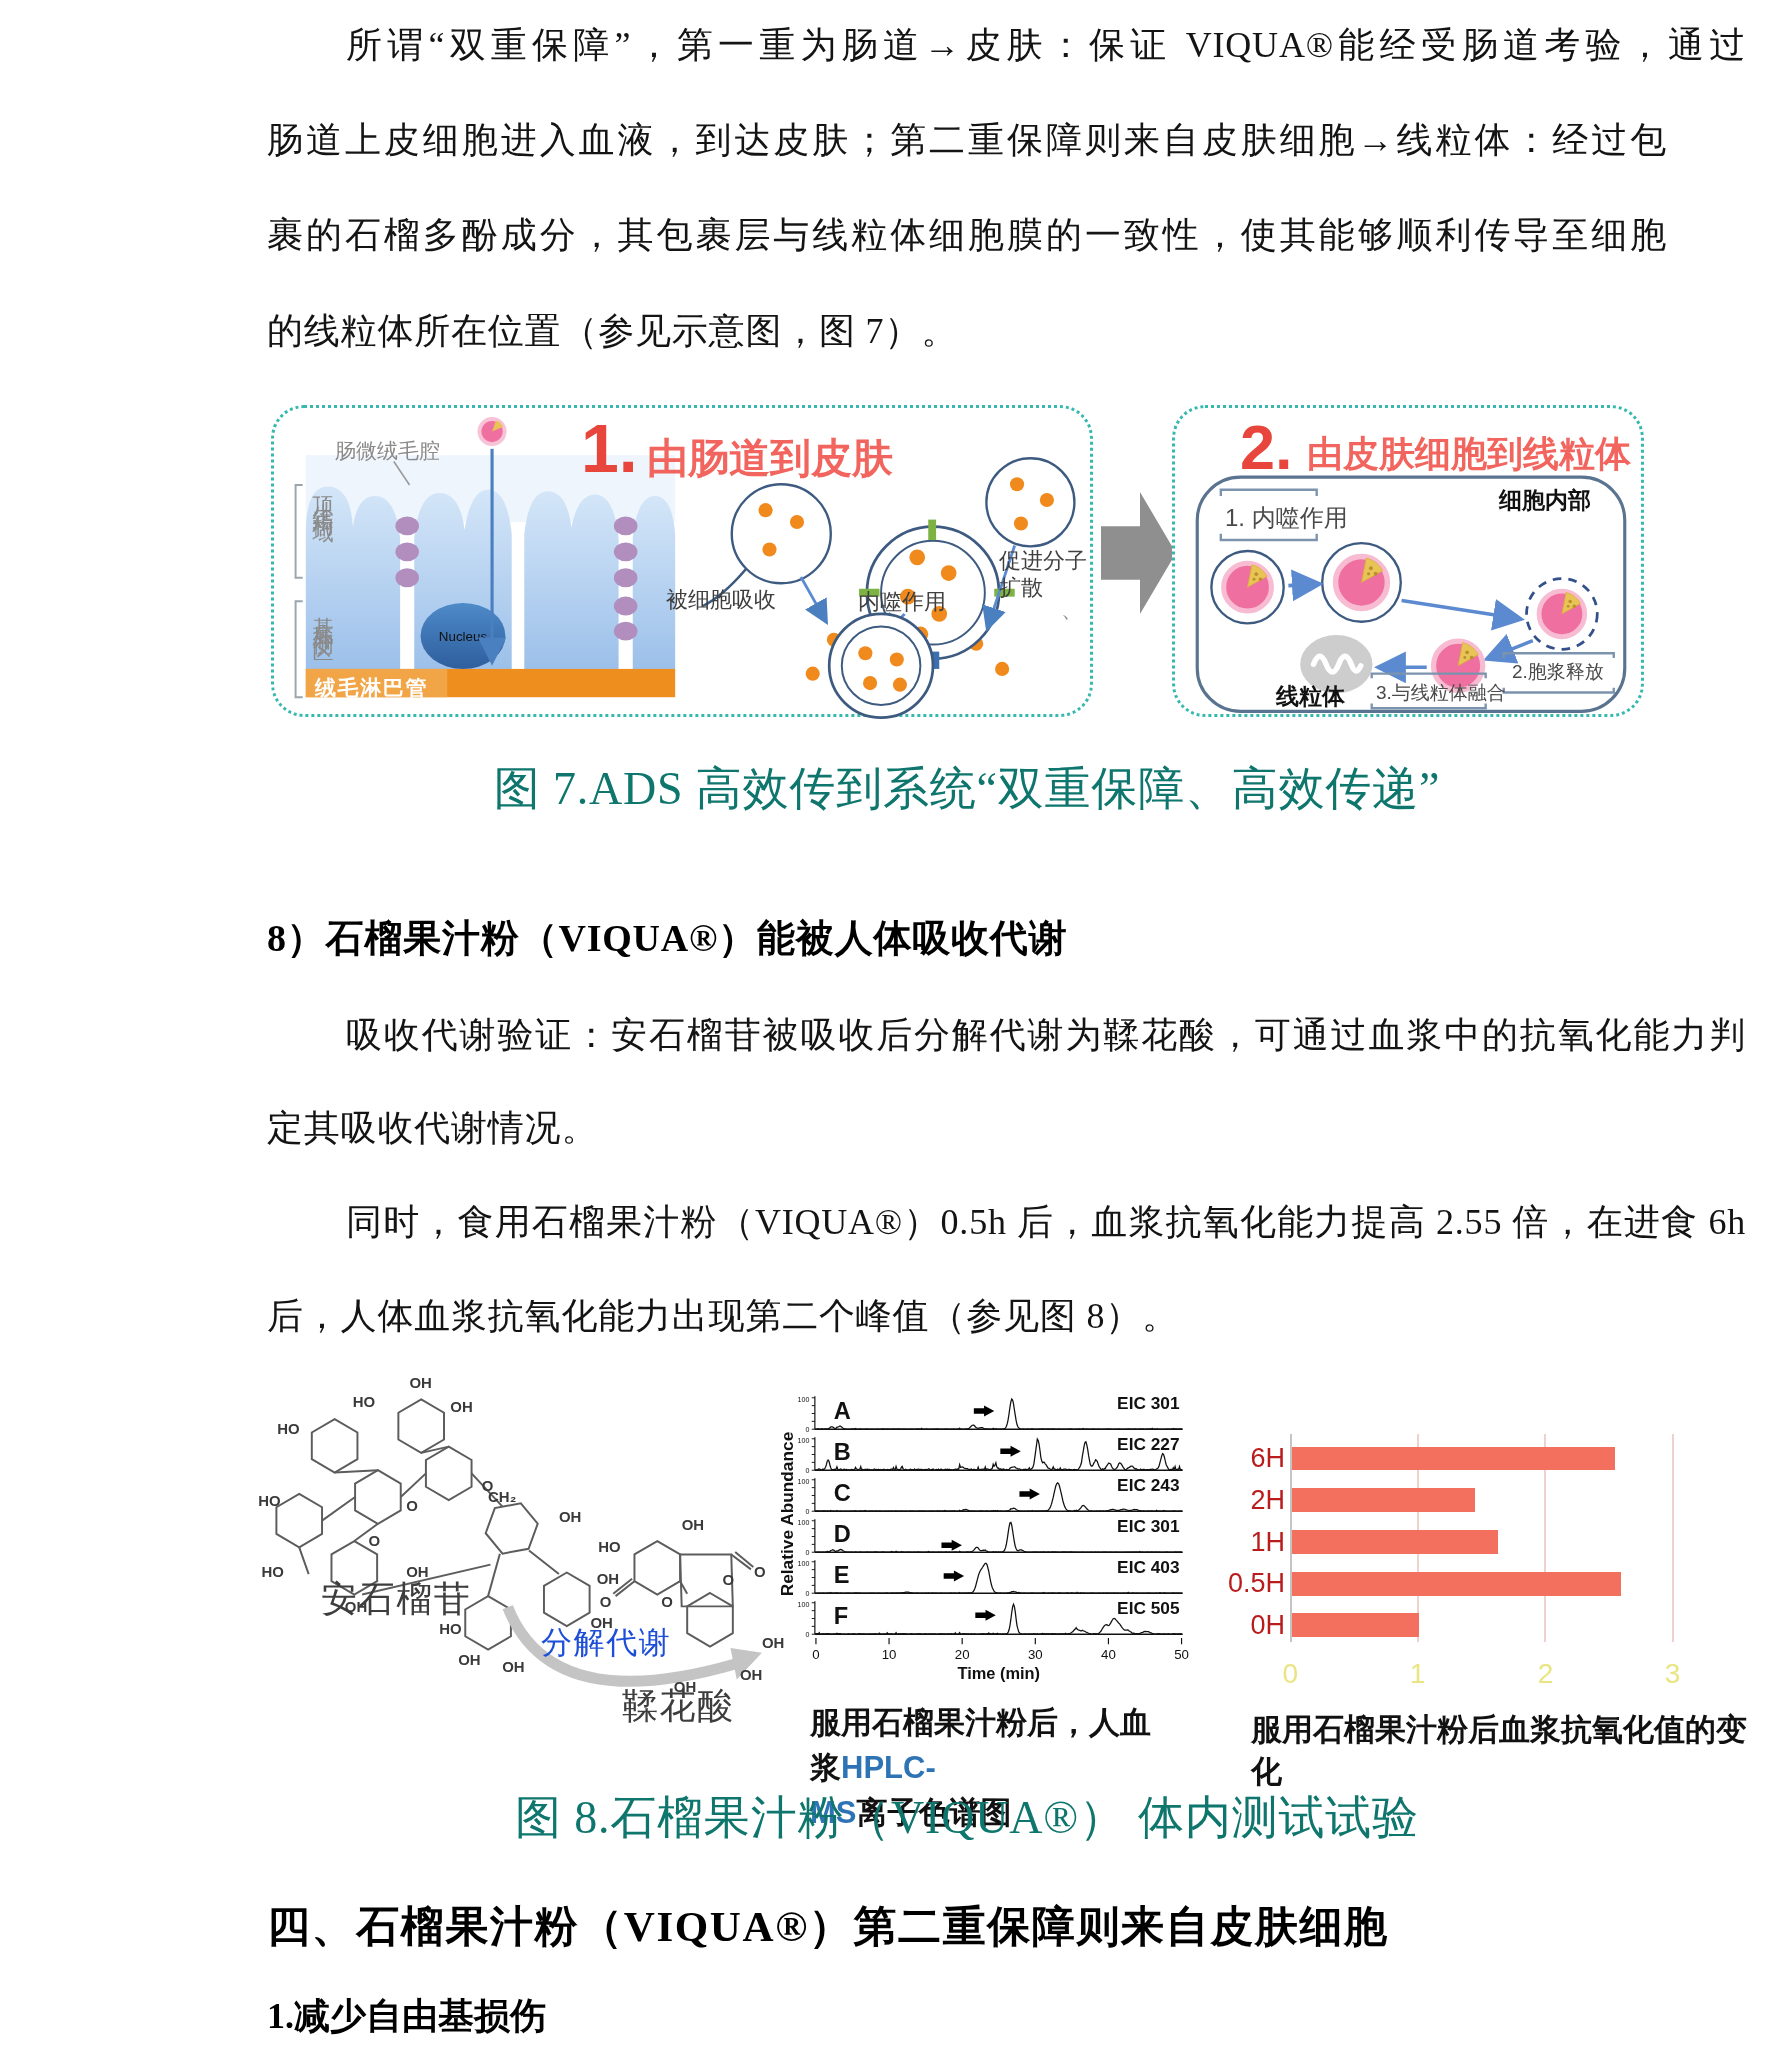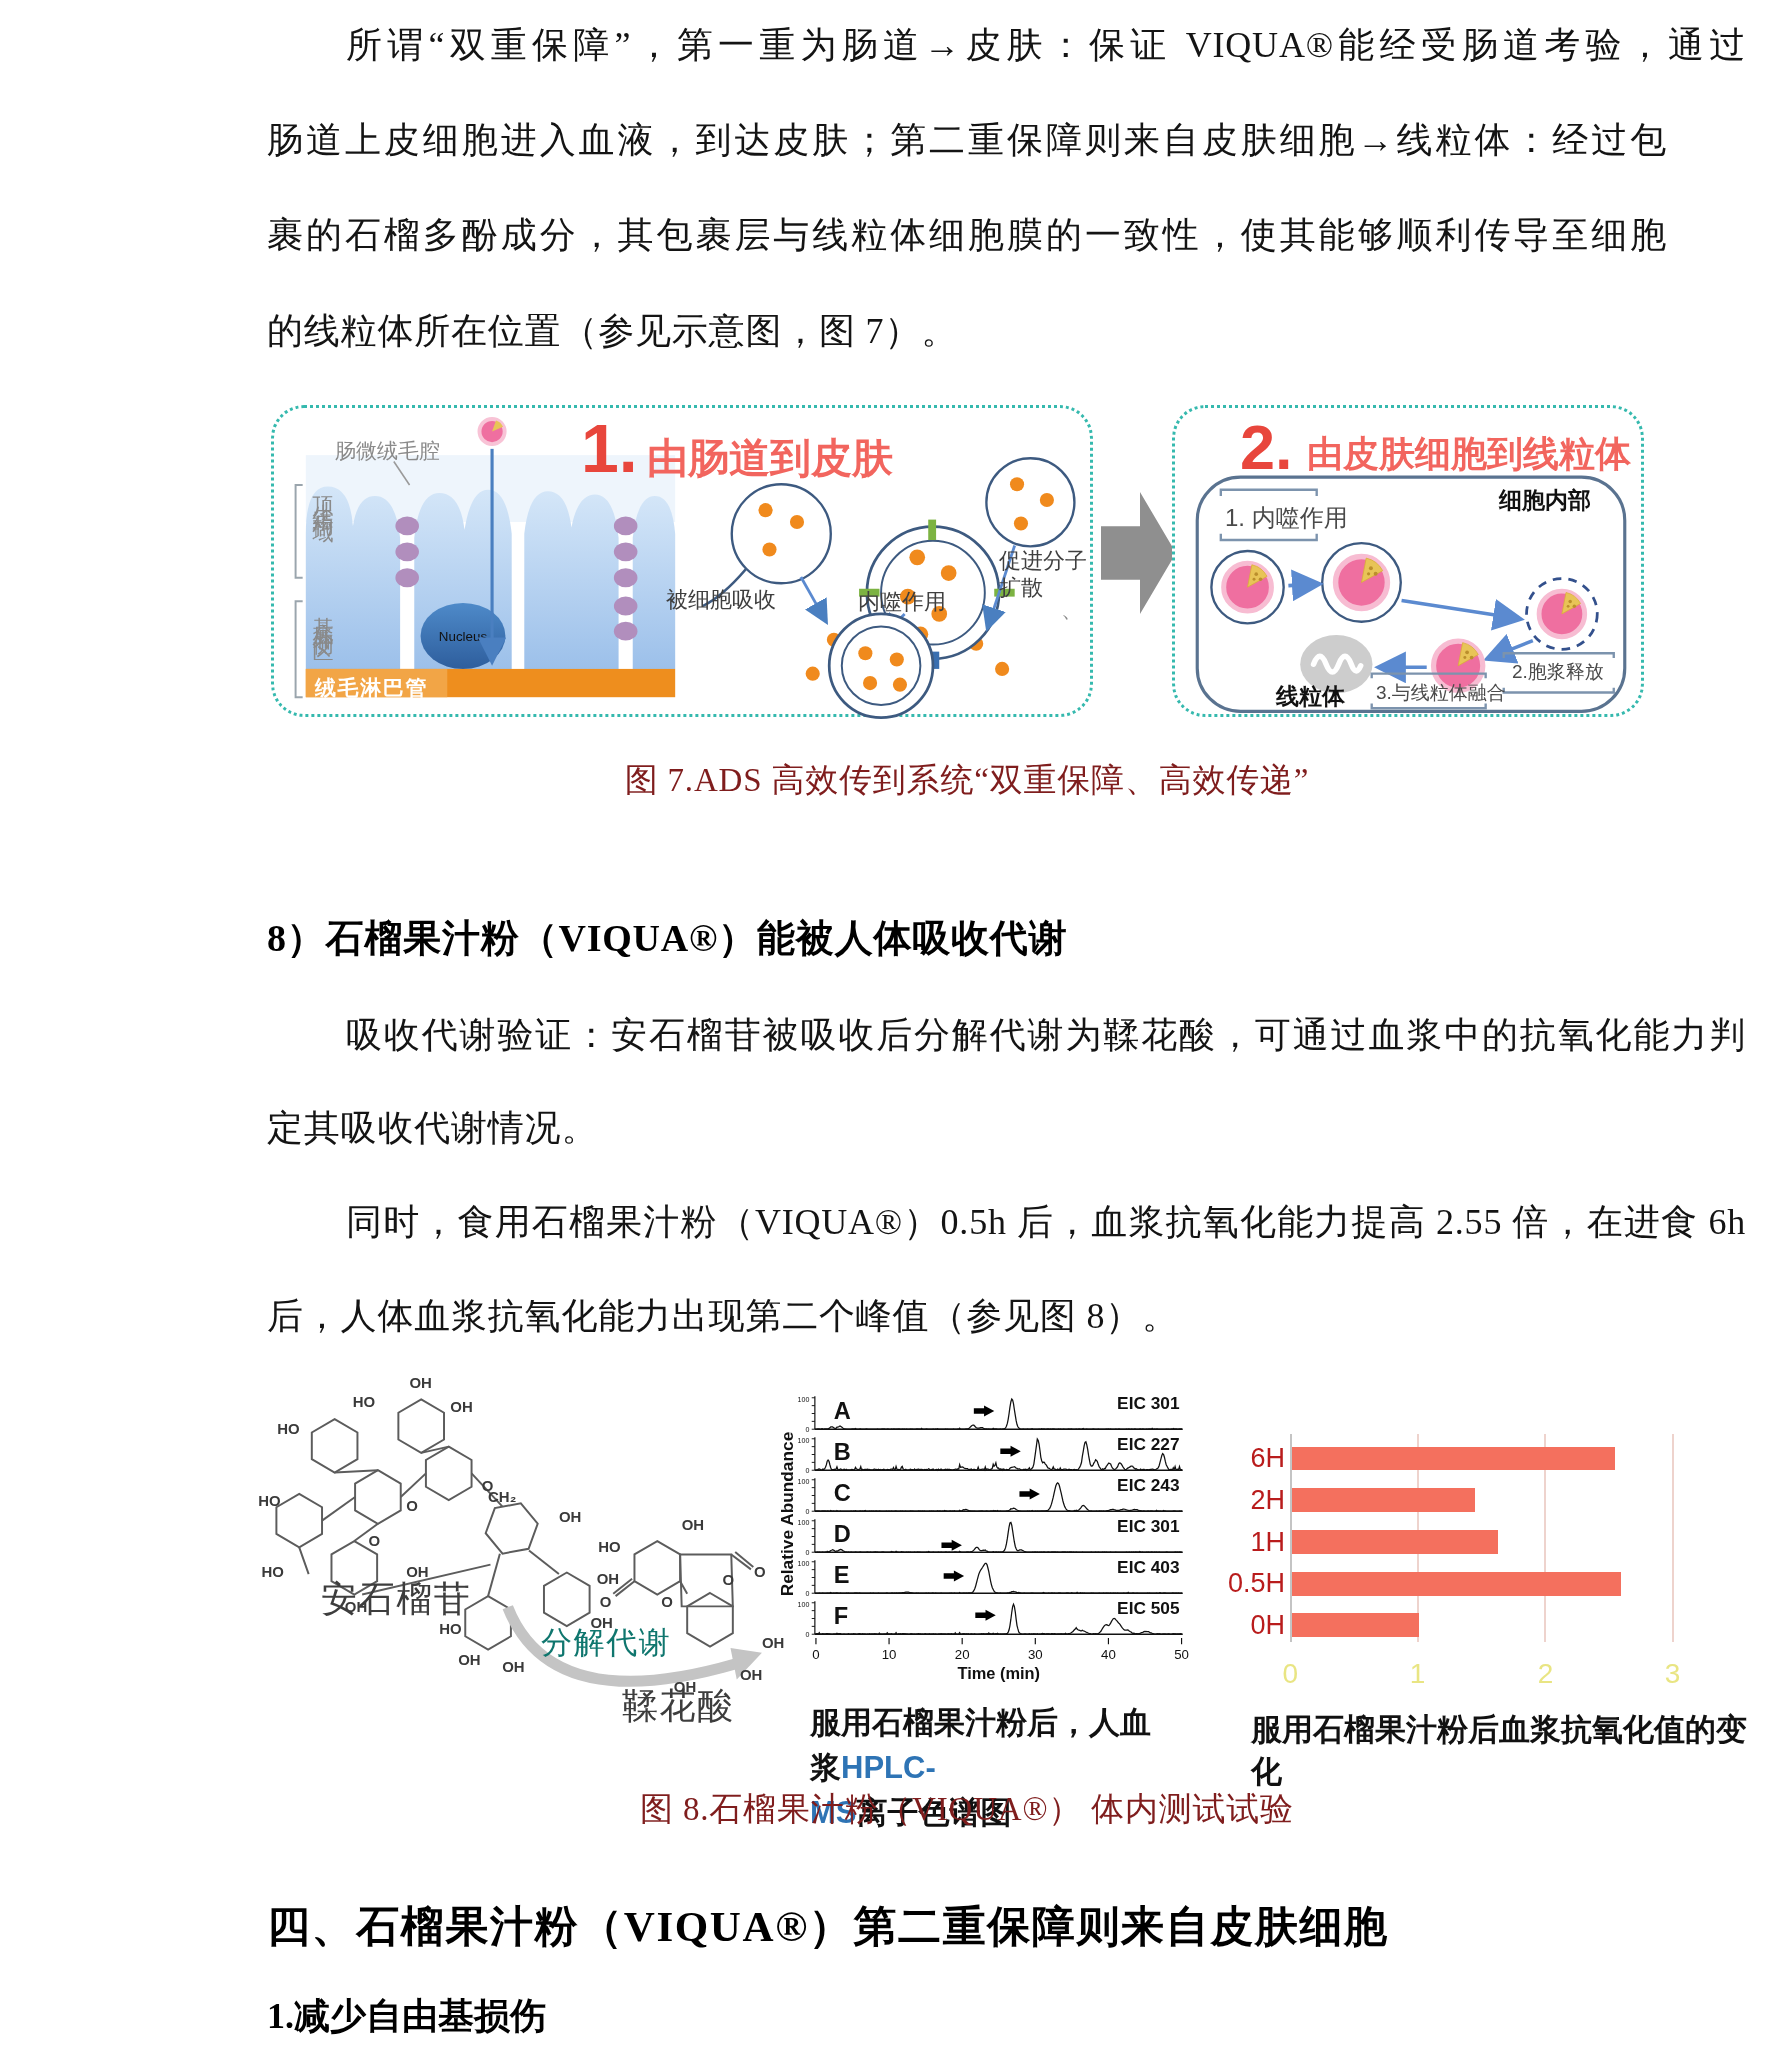--- a/index.html
+++ b/index.html
@@ -3,36 +3,36 @@
 <meta charset="utf-8">
 <style>
   html,body{margin:0;padding:0;background:#ffffff;}
   .page{position:relative;width:1791px;height:2046px;background:#fff;overflow:hidden;
         font-family:"Liberation Serif",serif;color:#111;}
   .abs{position:absolute;}
   .bodyline{width:1400px;font-size:36px;line-height:47px;letter-spacing:0.8px;color:#141414;
             text-align:justify;text-align-last:justify;white-space:nowrap;}
   .bodyline.last{text-align-last:left;}
   .indent{padding-left:79px;}
-  .caption{width:1400px;text-align:center;font-size:33px;color:#7f1d1d;letter-spacing:0.8px;}
+  .caption{width:1400px;text-align:center;font-size:46px;color:#0f766e;letter-spacing:0.8px;}
   .h-bold{font-weight:bold;color:#000;}
   
   .fig7-panel{border:3.1px dotted #35b9ae;border-radius:33px;background:#fff;box-sizing:border-box;}
   .step-num{font-family:"Liberation Sans",sans-serif;font-weight:bold;color:#e8463c;font-size:68px;line-height:1;}
   .step-title{font-family:"Liberation Sans",sans-serif;font-weight:bold;color:#f2655e;font-size:41px;line-height:1;}
   .step-title.small{font-size:36px;}
   .diag-label{font-family:"Liberation Sans",sans-serif;color:#3f3f3f;font-size:22px;line-height:1.2;}
   .diag-label.gray{color:#8a8a8a;}
   .diag-label.bold{font-weight:bold;color:#111;font-size:23px;}
   .vlabel{font-family:"Liberation Sans",sans-serif;writing-mode:vertical-rl;letter-spacing:6.3px;
           color:#8a8a8a;font-size:21px;}
   .arrow-big{background:#8f8f8f;clip-path:polygon(0% 28%,52% 28%,52% 0%,100% 50%,52% 100%,52% 72%,0% 72%);}
   
   .chem-label{font-family:"Liberation Sans",sans-serif;color:#3d3d3d;font-size:36px;letter-spacing:1.6px;}
-  .chem-label.arrow{color:#0f766e;font-size:31px;}
+  .chem-label.arrow{color:#1d4ed8;font-size:31px;}
   .rel-abund{font-family:"Liberation Sans",sans-serif;font-weight:bold;font-size:17.3px;color:#111;
              transform:rotate(-90deg);transform-origin:left top;width:236px;text-align:center;}
   .hplc-panel{width:393px;height:41px;}
   .hplc-cap{width:370px;text-align:left;font-family:"Liberation Sans",sans-serif;
             font-weight:bold;font-size:31px;line-height:1.45;color:#111;}
   .blue{color:#2e74b5;}
   .bar-chart{width:519px;height:323px;}
   .bar-axis{position:absolute;left:39px;top:7.9px;width:1.6px;height:208px;background:#c4c4c4;}
   .bar-grid{position:absolute;top:7.9px;width:1.6px;height:208px;background:#eed3cd;}
   .bar{position:absolute;height:23.6px;background:#f4705e;}

